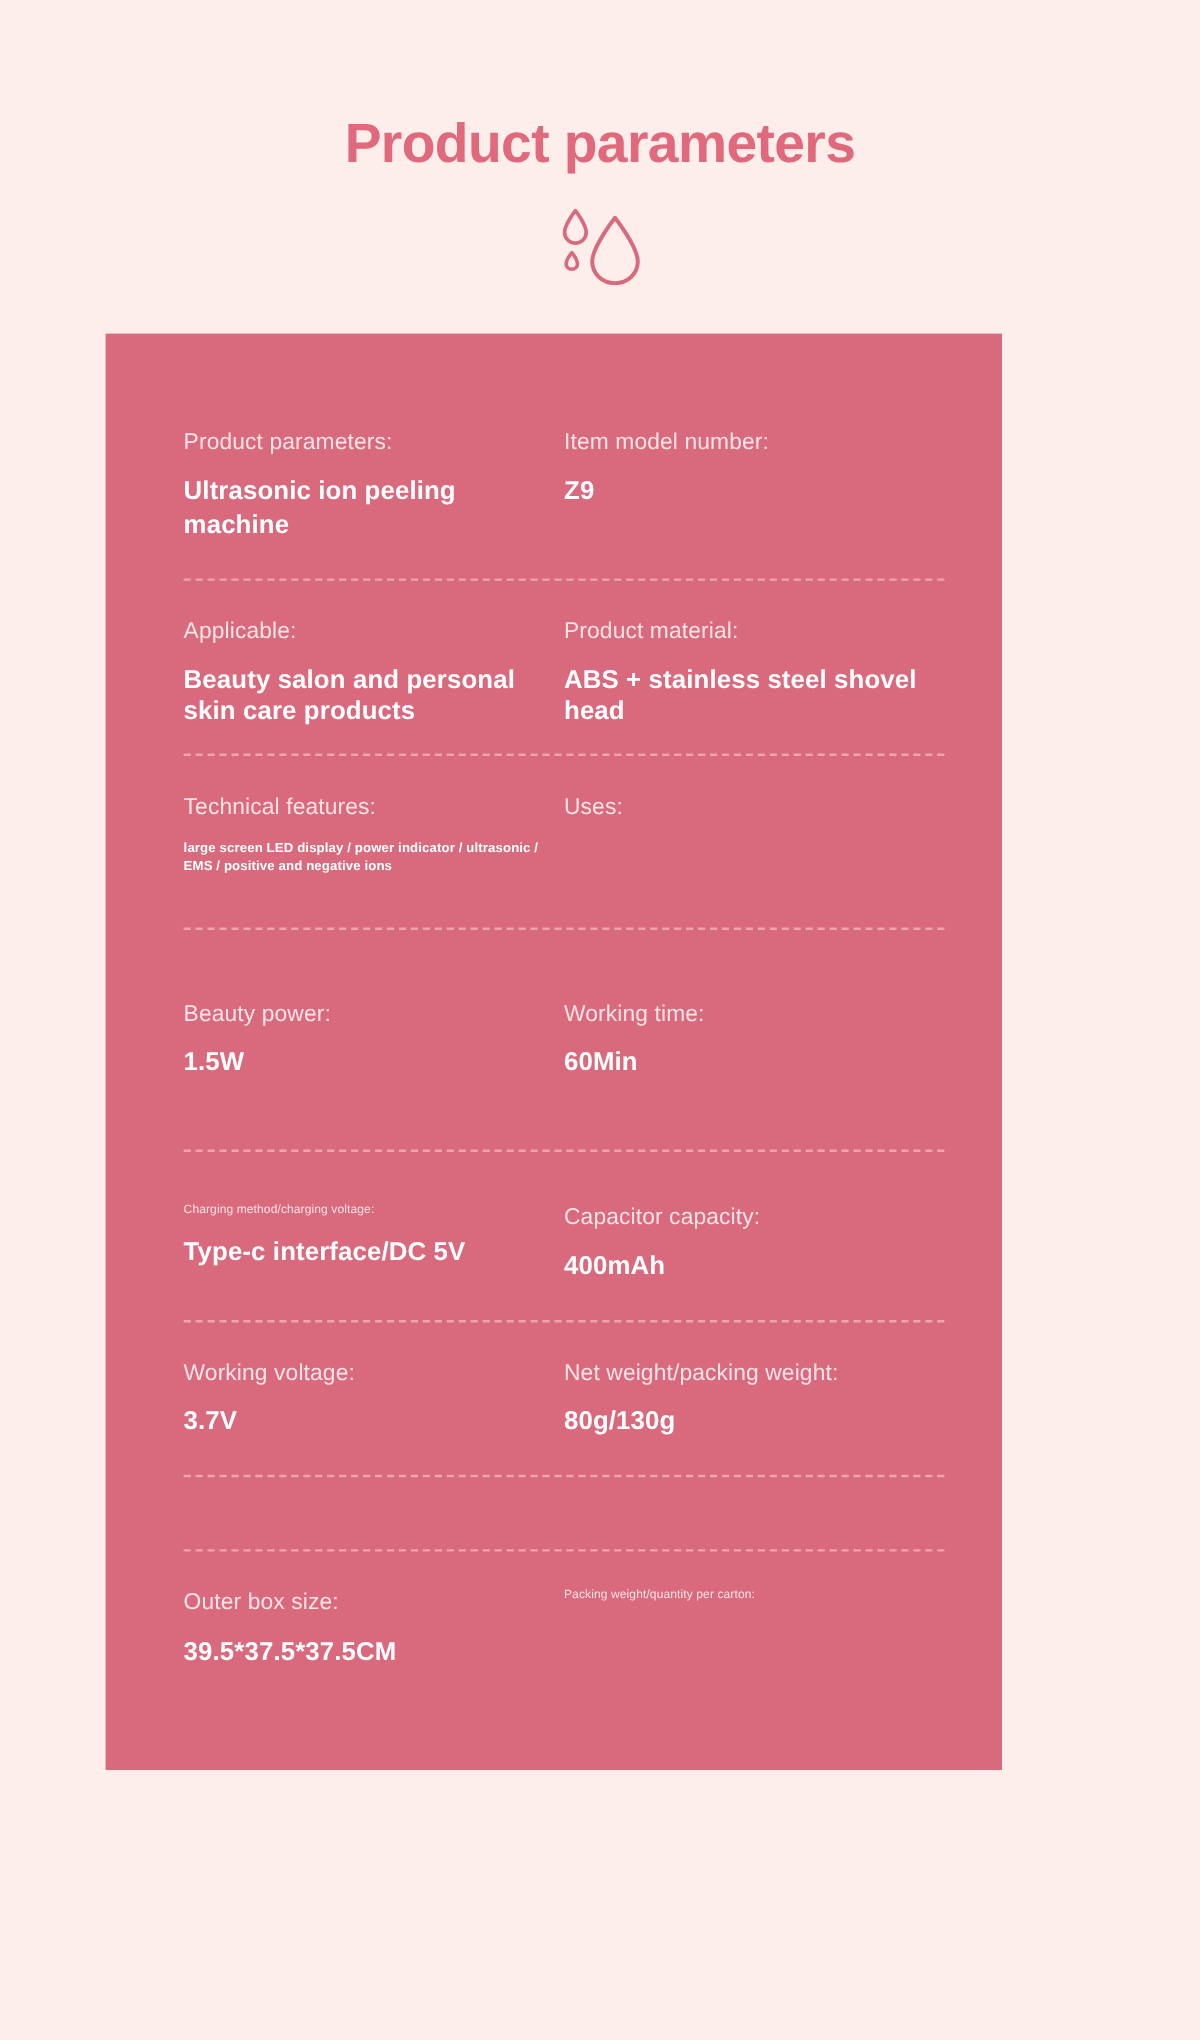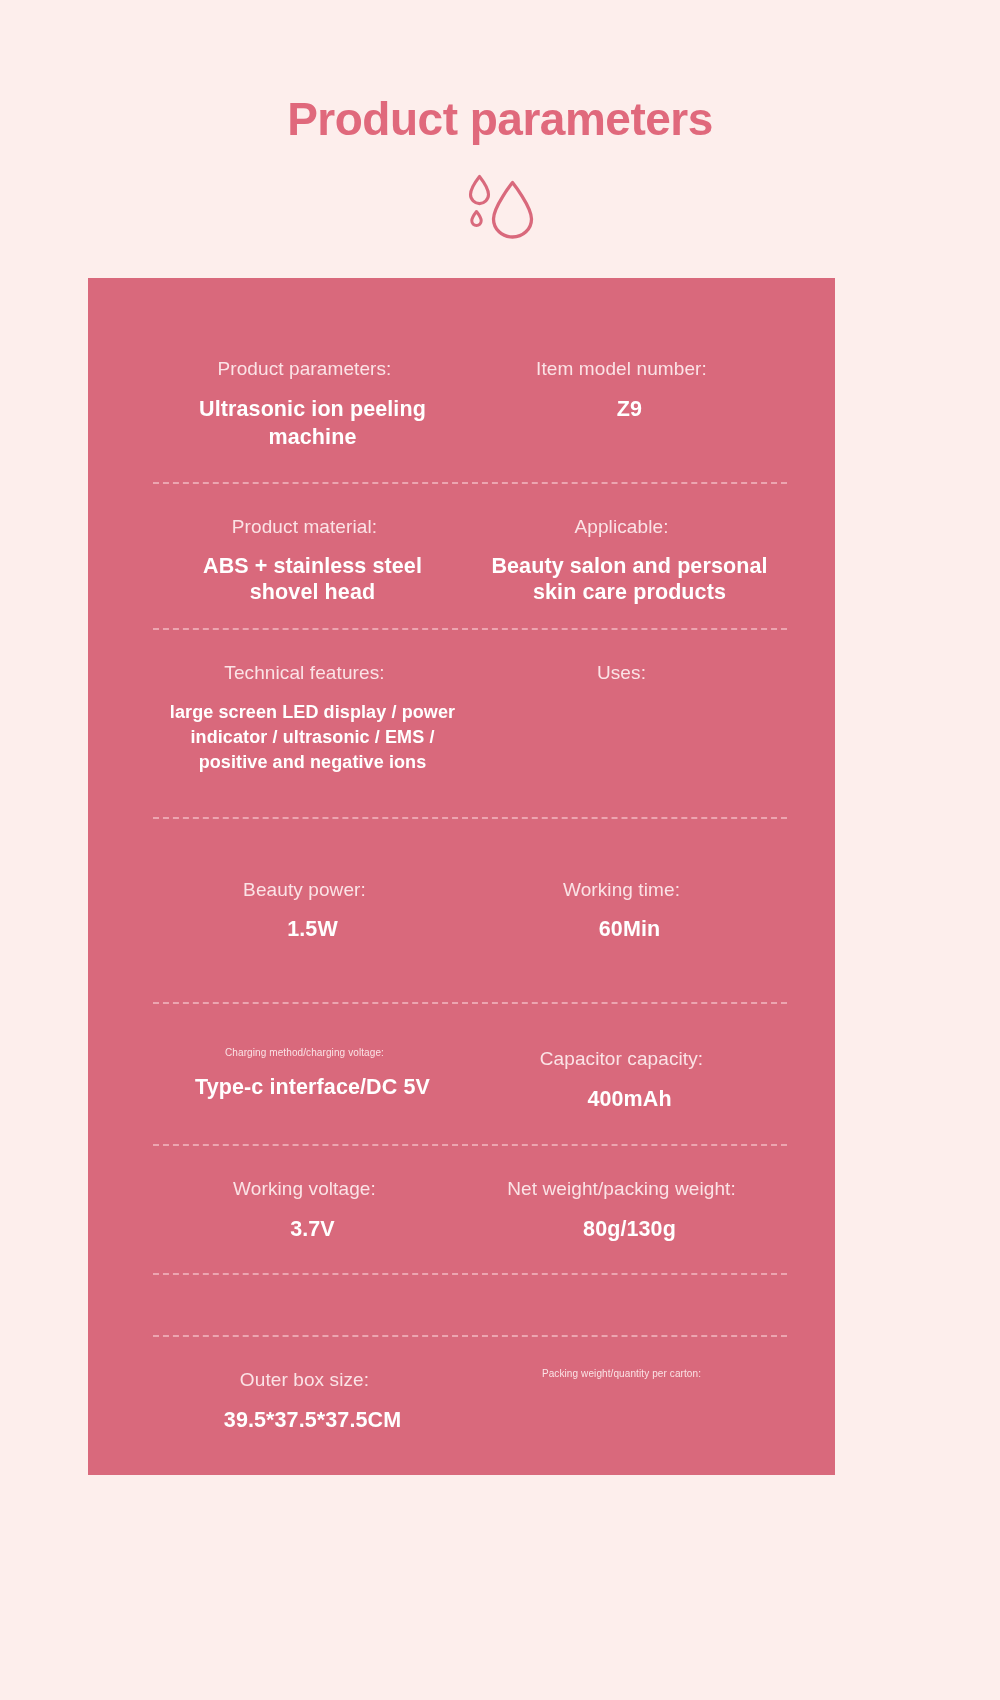--- a/index.html
+++ b/index.html
@@ -52,21 +52,20 @@
     left: 88px;
     top: 278px;
     width: 747px;
     height: 1197px;
     background: #d9697c;
     padding: 78px 48px 0 65px;
   }
 
   .spec-rows {
     display: block;
-    text-align: center;
   }
 
   .spec-row {
     display: flex;
     width: 100%;
   }
 
   .spec-cell {
     width: 50%;
     padding-right: 14px;
@@ -85,29 +84,28 @@
     font-size: 10px;
   }
 
   .cell-value {
     color: #ffffff;
     font-size: 21.5px;
     font-weight: bold;
     line-height: 1.3;
     margin-top: 14px;
     letter-spacing: 0.1px;
-    margin-left: 16px;
   }
 
   .cell-value.multiline {
     line-height: 1.22;
   }
 
   .cell-value.small {
-    font-size: 18px;
+    font-size: 11px;
     line-height: 1.38;
     margin-top: 15px;
   }
 
   .row-divider {
     height: 0;
     border-top: 2px dashed #f3b9c2;
     opacity: 0.75;
     width: 100%;
   }
@@ -153,27 +151,27 @@
           <div class="cell-value">Z9</div>
         </div>
       </div>
 
       <div class="gap-md"></div>
       <div class="row-divider"></div>
       <div class="gap-md"></div>
 
       <div class="spec-row">
         <div class="spec-cell">
+          <div class="cell-label">Applicable:</div>
+          <div class="cell-value multiline">Beauty salon and personal skin care products</div>
+        </div>
+        <div class="spec-cell">
           <div class="cell-label">Product material:</div>
           <div class="cell-value multiline">ABS + stainless steel shovel head</div>
         </div>
-        <div class="spec-cell">
-          <div class="cell-label">Applicable:</div>
-          <div class="cell-value multiline">Beauty salon and personal skin care products</div>
-        </div>
       </div>
 
       <div class="gap-sm"></div>
       <div class="row-divider"></div>
       <div class="gap-md"></div>
 
       <div class="spec-row">
         <div class="spec-cell">
           <div class="cell-label">Technical features:</div>
           <div class="cell-value small">large screen LED display / power indicator / ultrasonic / EMS / positive and negative ions</div>

